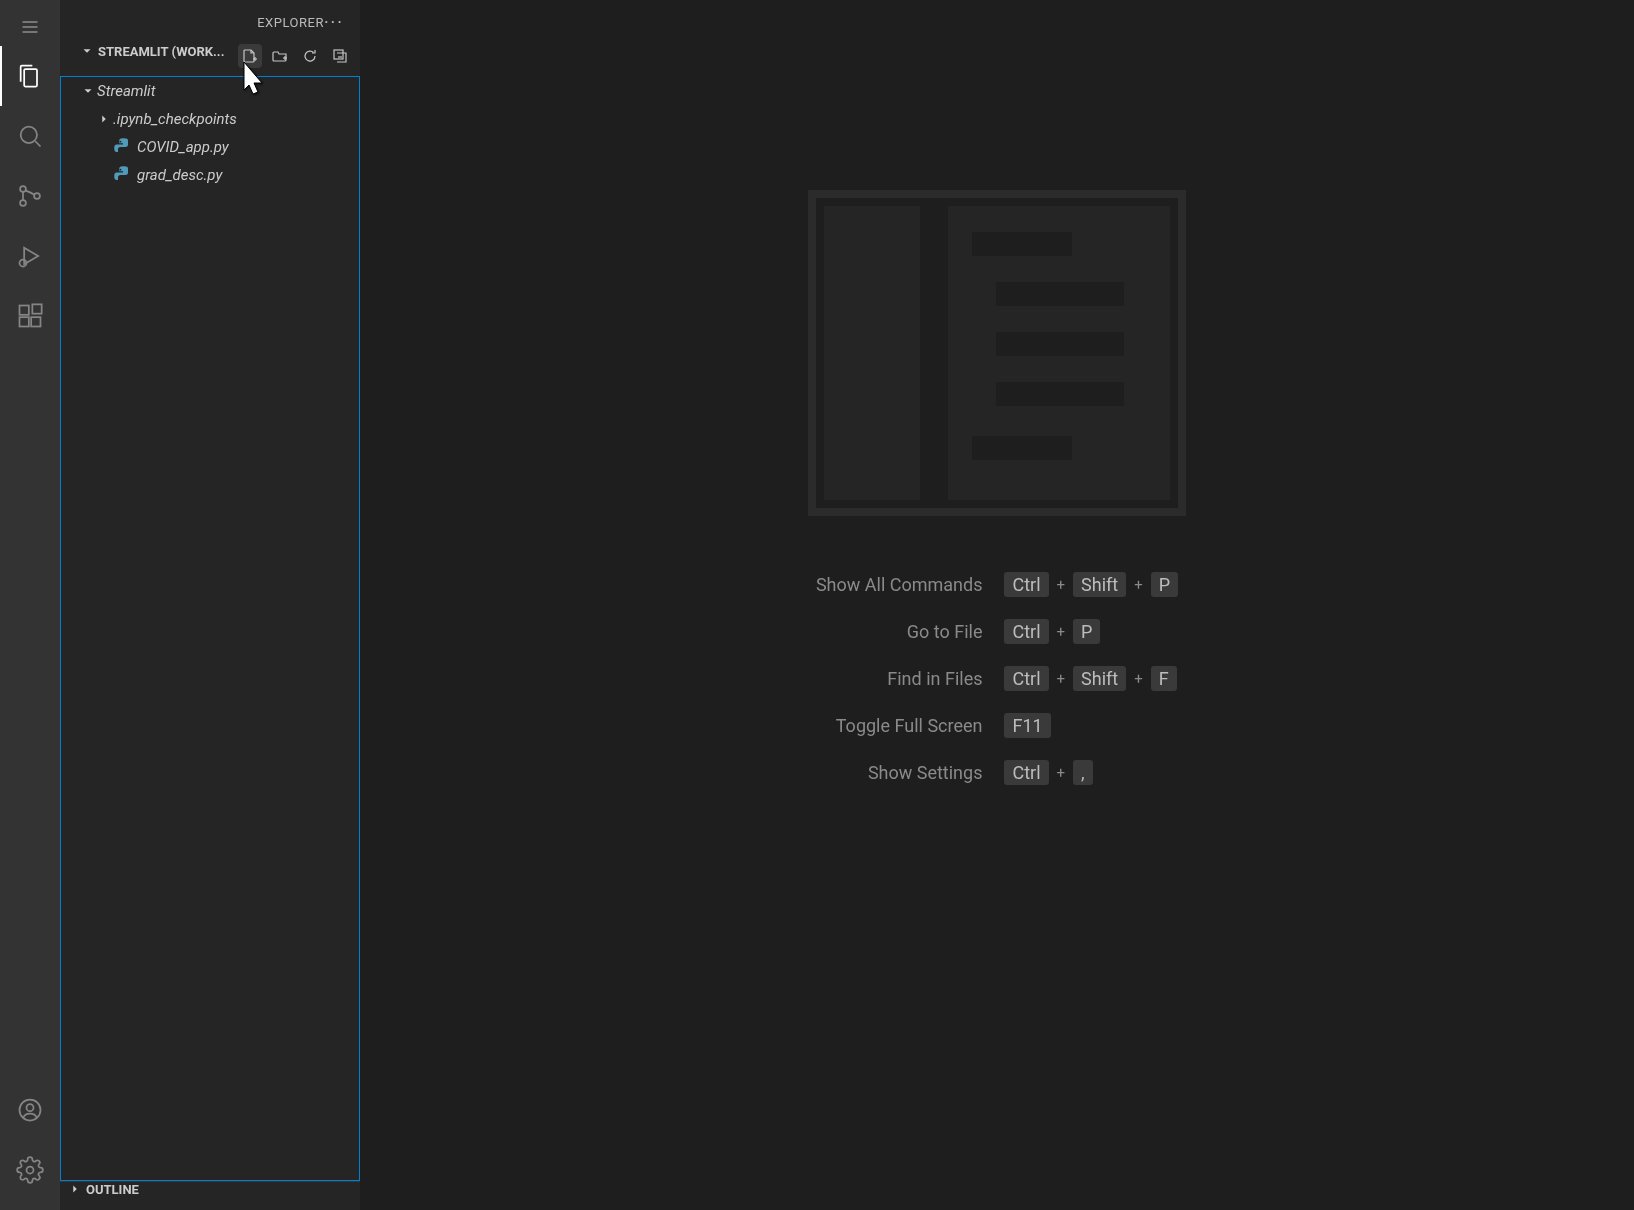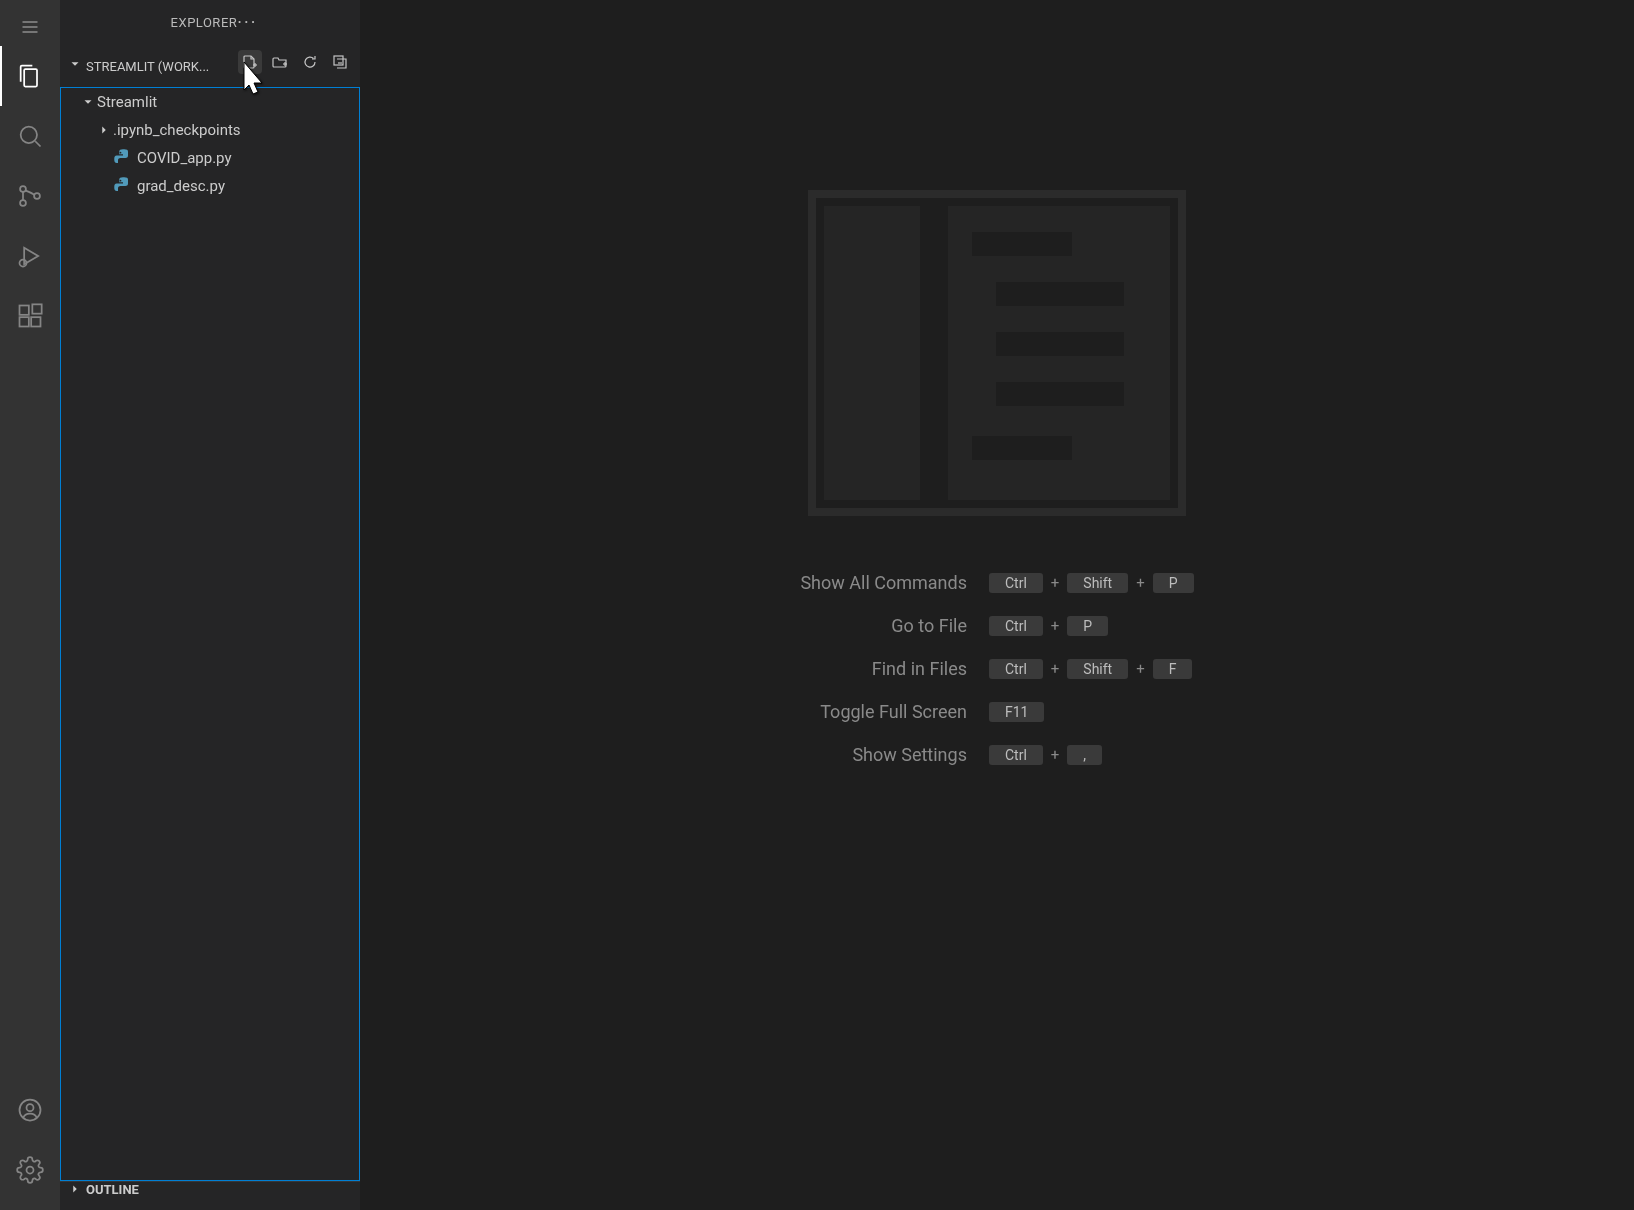--- a/index.html
+++ b/index.html
@@ -62,54 +62,55 @@
   .sidebar {
     width: 300px;
     background: #252526;
     display: flex;
     flex-direction: column;
   }
   .sidebar-header {
     height: 44px;
     display: flex;
     align-items: center;
-    justify-content: center;
+    justify-content: flex-end;
     padding: 0 16px 0 24px;
     color: #bbbbbb;
     font-size: 13px;
     letter-spacing: 0.5px;
   }
   .sidebar-header .more { color: #bbbbbb; cursor: pointer; font-size: 18px; letter-spacing: 2px;}
   
   .workspace-header {
     height: 30px;
     display: flex;
-    align-items: flex-end;
-    padding: 0 8px 0 8px;
+    align-items: flex-start;
+    padding: 0 8px 0 20px;
     font-size: 13px;
-    font-weight: 400;
+    font-weight: 700;
     color: #cccccc;
     cursor: pointer;
   }
   .workspace-header .chev { margin-right: 4px; }
   .workspace-header .label { flex: 1; white-space: nowrap; overflow: hidden; text-overflow: ellipsis; max-width: 158px;}
   .workspace-actions { display: flex; gap: 6px; margin-left: auto; align-items: center;}
   .workspace-actions .act {
     width: 24px; height: 24px;
     display: inline-flex; align-items: center; justify-content: center;
     color: #c5c5c5; cursor: pointer; border-radius: 4px;
   }
   .workspace-actions .act.hovered { background: #3a3a3a; }
   .workspace-actions .act svg { width: 16px; height: 16px; }
 
   .tree {
     flex: 1;
     outline: 1px solid #007fd4;
-    margin: 14px 1px 1px 1px;
+    margin: 3px 1px 1px 1px;
     overflow: auto;
+    font-style: italic;
   }
   .tree-row {
     height: 28px;
     display: flex;
     align-items: center;
     font-size: 15px;
     color: #cccccc;
     cursor: pointer;
     white-space: nowrap;
   }
@@ -166,22 +167,22 @@
     display: flex;
     align-items: center;
     gap: 8px;
     font-size: 15px;
     color: #8a8a8a;
   }
   .key {
     background: #3a3a3a;
     color: #bdbdbd;
     border-radius: 3px;
-    padding: 2px 16px;
-    font-size: 14px;
+    padding: 2px 8px;
+    font-size: 18px;
     min-width: 18px;
     text-align:center;
   }
   .plus { color: #8a8a8a; }
 
   .chev svg { width: 14px; height: 14px; }
 
   
   .cursor-pointer {
     position: fixed;

